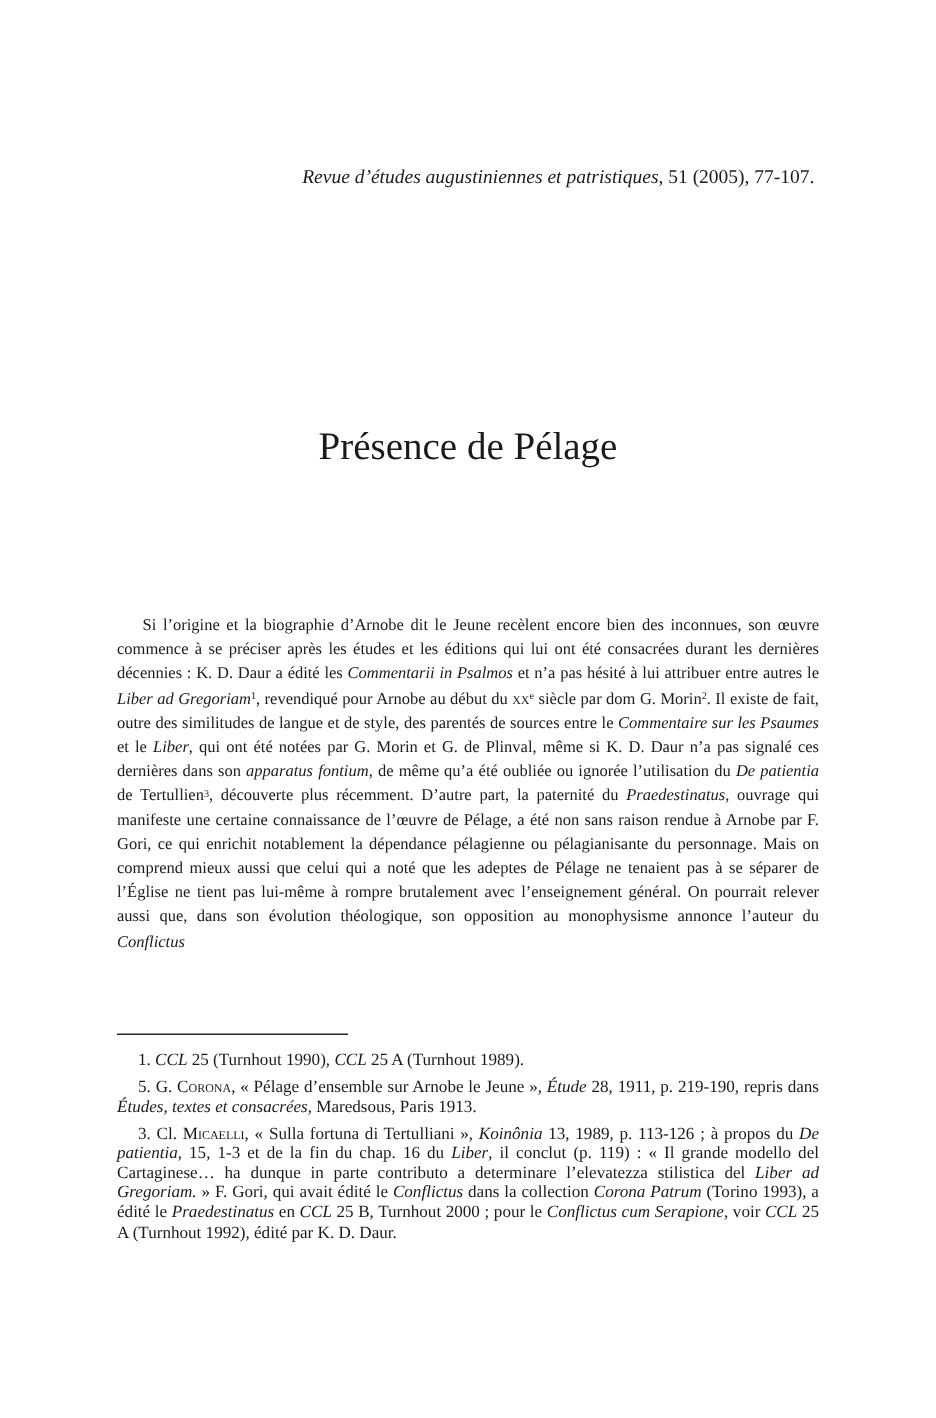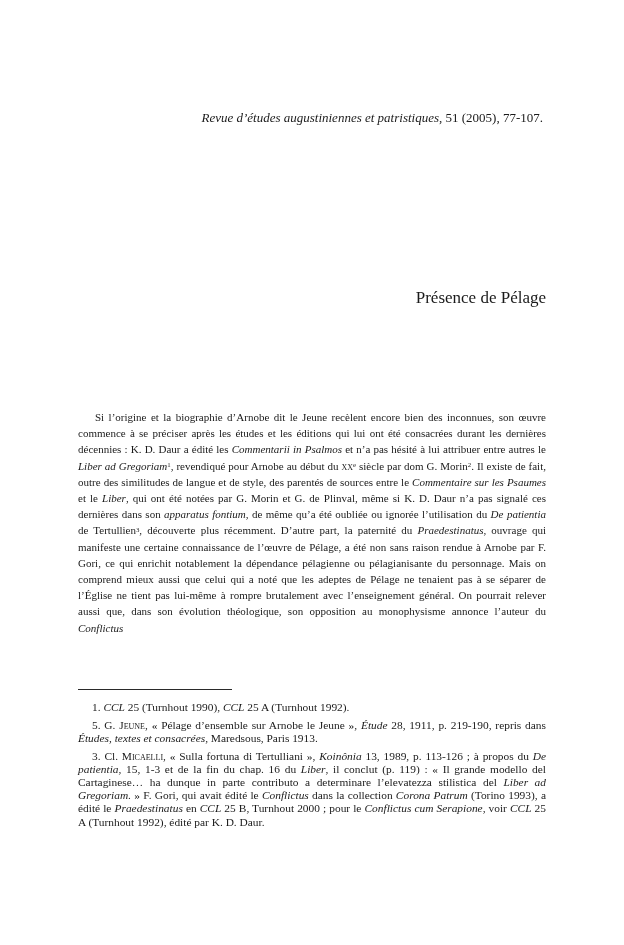--- a/index.html
+++ b/index.html
@@ -34,22 +34,22 @@
     font-size: 13px;
     line-height: 15px;
     white-space: nowrap;
   }
   .article-title {
     position: absolute;
     top: 284px;
     left: 0;
     width: 100%;
     margin: 0;
-    text-align: right;
-    font-size: 17px;
+    text-align: center;
+    font-size: 26px;
     font-weight: normal;
     line-height: 27px;
   }
   .article-body {
     position: absolute;
     top: 409px;
     left: 0;
     width: 100%;
     font-size: 11px;
     line-height: 16.2px;
@@ -99,19 +99,19 @@
 
     <h1 class="article-title">
         <div><span>Présence de Pélage</span></div>
       </h1>
 
     <div class="article-body"><span>Si l’origine et la biographie d’Arnobe dit le Jeune recèlent encore bien des inconnues, son œuvre commence à se préciser après les études et les éditions qui lui ont été consacrées durant les dernières décennies : K. D. Daur a édité les </span><span class="run-i">Commentarii in Psalmos</span><span> et n’a pas hésité à lui attribuer entre autres le </span><span class="run-i">Liber ad Gregoriam</span><span class="run-sup">1</span><span>, revendiqué pour Arnobe au début du </span><span class="run-sc">xx</span><span class="run-sup">e</span><span> siècle par dom G. Morin</span><span class="run-sup">2</span><span>. Il existe de fait, outre des similitudes de langue et de style, des parentés de sources entre le </span><span class="run-i">Commentaire sur les Psaumes</span><span> et le </span><span class="run-i">Liber</span><span>, qui ont été notées par G. Morin et G. de Plinval, même si K. D. Daur n’a pas signalé ces dernières dans son </span><span class="run-i">apparatus fontium</span><span>, de même qu’a été oubliée ou ignorée l’utilisation du </span><span class="run-i">De patientia</span><span> de Tertullien</span><span class="run-sup">3</span><span>, découverte plus récemment. D’autre part, la paternité du </span><span class="run-i">Praedestinatus</span><span>, ouvrage qui manifeste une certaine connaissance de l’œuvre de Pélage, a été non sans raison rendue à Arnobe par F. Gori, ce qui enrichit notablement la dépendance pélagienne ou pélagianisante du personnage. Mais on comprend mieux aussi que celui qui a noté que les adeptes de Pélage ne tenaient pas à se séparer de l’Église ne tient pas lui-même à rompre brutalement avec l’enseignement général. On pourrait relever aussi que, dans son évolution théologique, son opposition au monophysisme annonce l’auteur du </span><span class="run-i">Conflictus</span></div>
 
     <hr class="footnote-rule">
 
     <div class="footnotes">
-        <p class="footnote"><span>1. </span><span class="run-i">CCL</span><span> 25 (Turnhout 1990), </span><span class="run-i">CCL</span><span> 25 A (Turnhout 1992).</span></p>
-        <p class="footnote"><span>5. G. </span><span class="run-sc">Jeune</span><span>, « Pélage d’ensemble sur Arnobe le Jeune », </span><span class="run-i">Étude</span><span> 28, 1911, p. 219-190, repris dans </span><span class="run-i">Études, textes et consacrées</span><span>, Maredsous, Paris 1913.</span></p>
+        <p class="footnote"><span>1. </span><span class="run-i">CCL</span><span> 25 (Turnhout 1990), </span><span class="run-i">CCL</span><span> 25 A (Turnhout 1989).</span></p>
+        <p class="footnote"><span>5. G. </span><span class="run-sc">Corona</span><span>, « Pélage d’ensemble sur Arnobe le Jeune », </span><span class="run-i">Étude</span><span> 28, 1911, p. 219-190, repris dans </span><span class="run-i">Études, textes et consacrées</span><span>, Maredsous, Paris 1913.</span></p>
         <p class="footnote"><span>3. Cl. </span><span class="run-sc">Micaelli</span><span>, « Sulla fortuna di Tertulliani », </span><span class="run-i">Koinônia</span><span> 13, 1989, p. 113-126 ; à propos du </span><span class="run-i">De patientia</span><span>, 15, 1-3 et de la fin du chap. 16 du </span><span class="run-i">Liber</span><span>, il conclut (p. 119) : « Il grande modello del Cartaginese… ha dunque in parte contributo a determinare l’elevatezza stilistica del </span><span class="run-i">Liber ad Gregoriam.</span><span> » F. Gori, qui avait édité le </span><span class="run-i">Conflictus</span><span> dans la collection </span><span class="run-i">Corona Patrum</span><span> (Torino 1993), a édité le </span><span class="run-i">Praedestinatus</span><span> en </span><span class="run-i">CCL</span><span> 25 B, Turnhout 2000 ; pour le </span><span class="run-i">Conflictus cum Serapione</span><span>, voir </span><span class="run-i">CCL</span><span> 25 A (Turnhout 1992), édité par K. D. Daur.</span></p>
       </div>
 
   </div>
 </div>
 
 </body></html>

